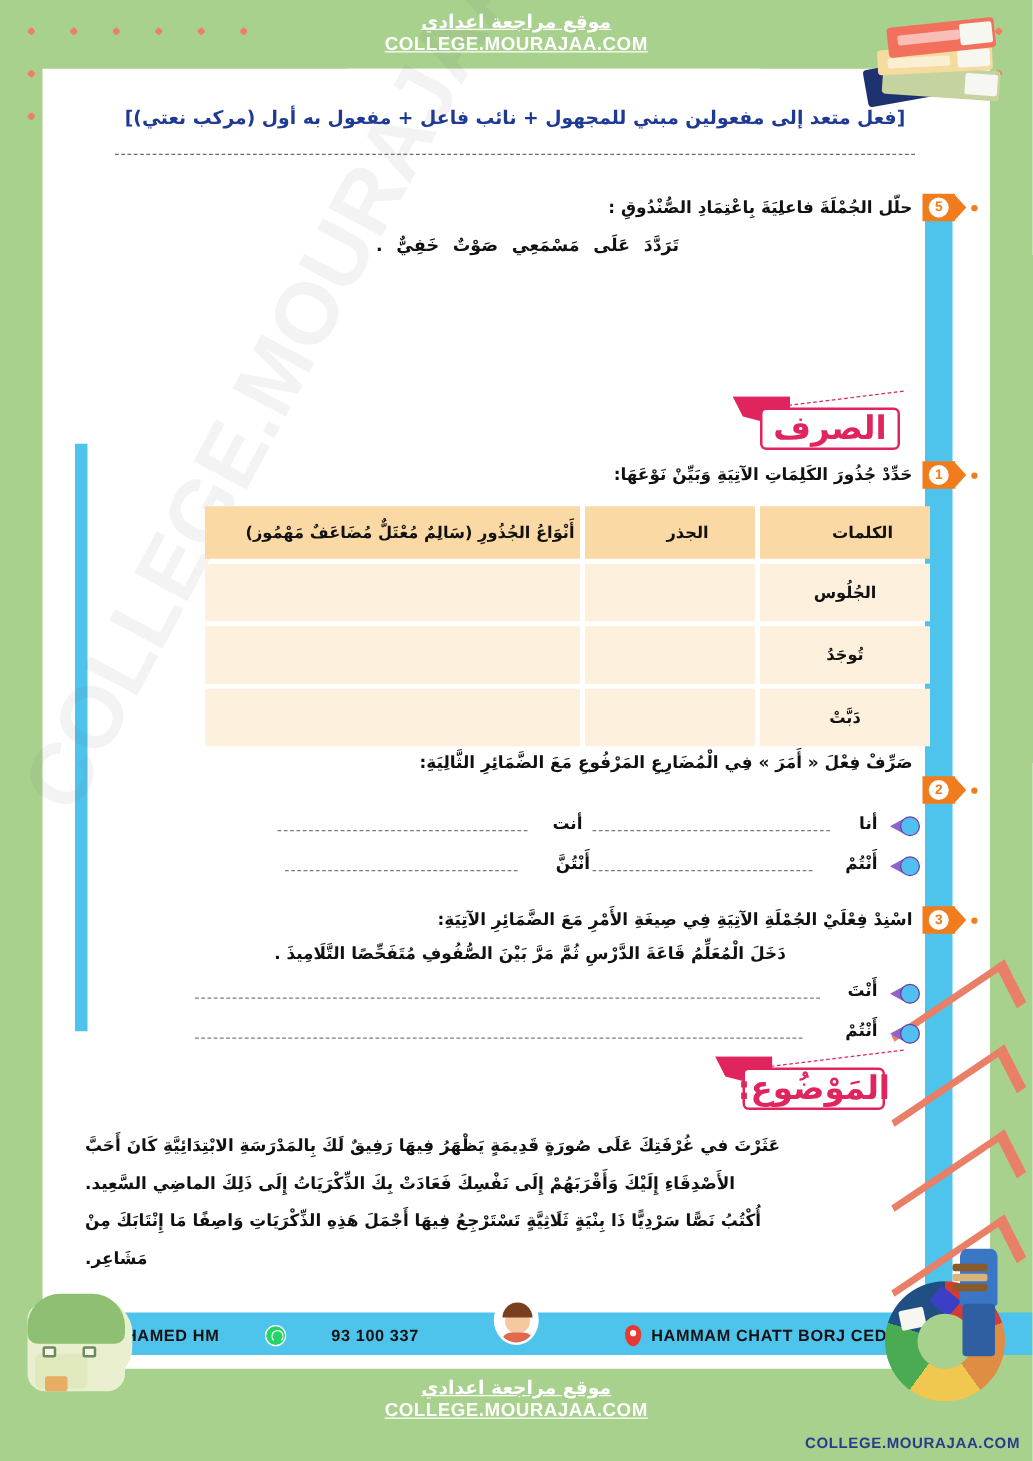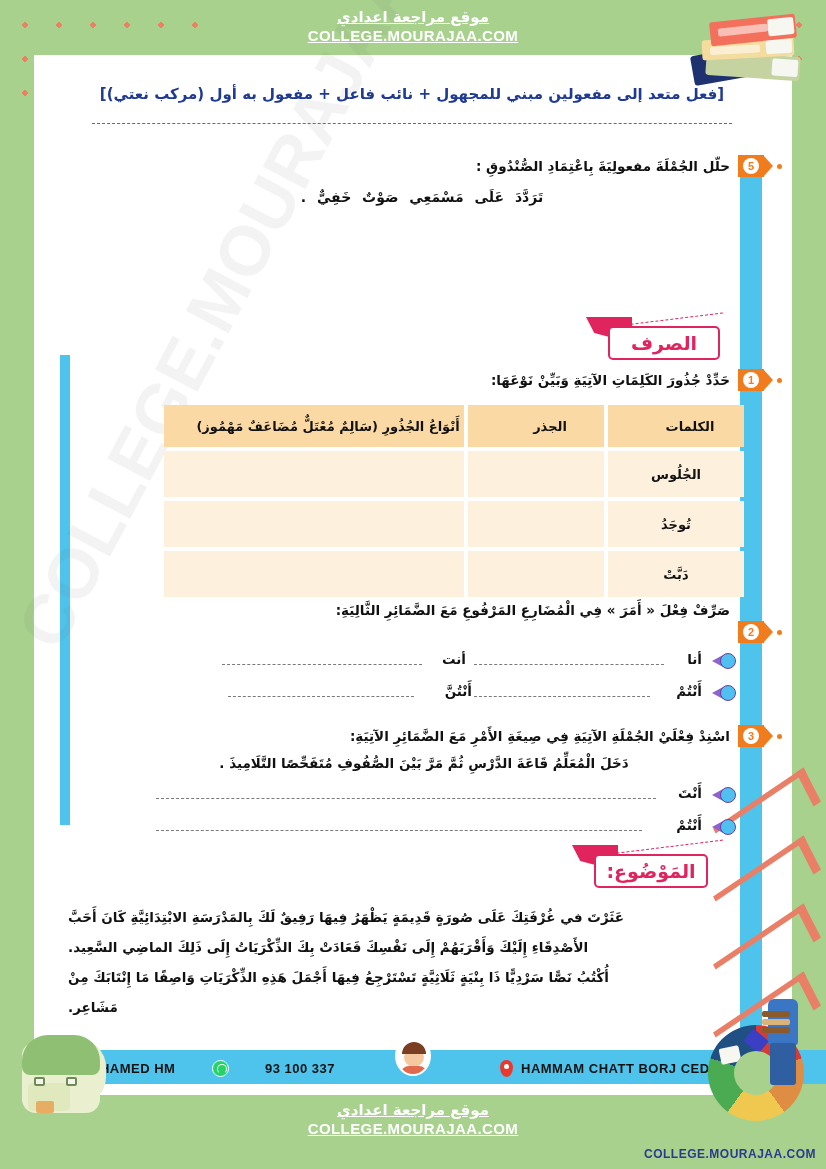--- a/index.html
+++ b/index.html
@@ -197,21 +197,21 @@
   
   .ribbon { position: absolute; width: 112px; height: 44px; }
   .ribbon .tail {
     position: absolute; left: -22px; top: 0; width: 46px; height: 26px;
     background: #e0245e; clip-path: polygon(0 0, 100% 0, 100% 100%, 18% 62%);
   }
   .ribbon .plate {
     position: absolute; left: 0; top: 9px; width: 112px; height: 34px;
     background: #ffffff; border: 2.5px solid #e0245e; border-radius: 5px;
     display: flex; align-items: center; justify-content: center;
-    color: #e0245e; font-size: 19px; font-weight: bold; direction: rtl;
+    color: #e0245e; font-size: 26px; font-weight: bold; direction: rtl;
   }
   .ribbon .dashline {
     position: absolute; left: 8px; top: 2px; width: 108px; height: 12px;
     border-top: 1.5px dashed #e0245e; transform: rotate(-7deg);
   }
 
   
   .grid-table {
     position: absolute; border-collapse: separate; border-spacing: 4px;
     direction: rtl;
@@ -332,21 +332,21 @@
 
 <div class="content">
 
   <div class="title-line">[فعل متعد إلى مفعولين مبني للمجهول + نائب فاعل + مفعول به أول (مركب نعتي)]</div>
   <div class="dashed-rule"></div>
 
   <div class="qnum" style="right:28px; top:100px;">
     <span class="disc">5</span>
   </div>
   <div class="qdot" style="right:10px; top:109px;"></div>
-  <div class="qtext" style="right:62px; top:101px; width:620px;">حلّل الجُمْلَةَ مفعولِيَةَ بِاعْتِمَادِ الصُّنْدُوقِ :</div>
+  <div class="qtext" style="right:62px; top:101px; width:620px;">حلّل الجُمْلَةَ فاعلِيَةَ بِاعْتِمَادِ الصُّنْدُوقِ :</div>
   <div class="sentence" style="right:60px; top:134px; width:620px;">تَرَدَّدَ  عَلَى  مَسْمَعِي  صَوْتٌ  خَفِيٌّ .</div>
 
   <div class="ribbon" style="right:72px; top:262px;">
     <div class="tail"></div>
     <div class="dashline"></div>
     <div class="plate">الصرف</div>
   </div>
 
   <div class="qnum" style="right:28px; top:314px;">
     <span class="disc">1</span>

